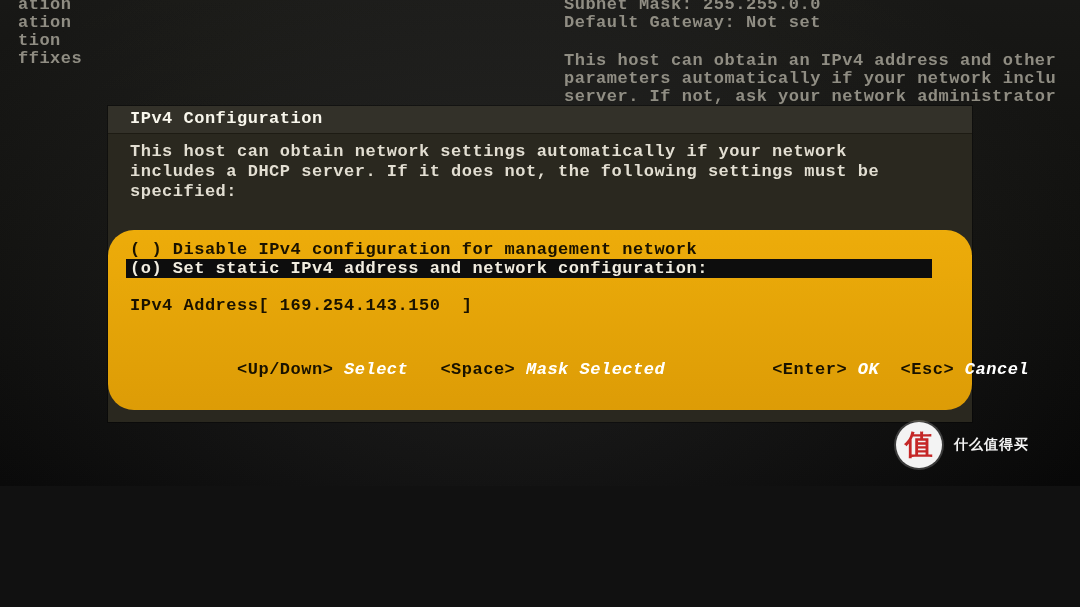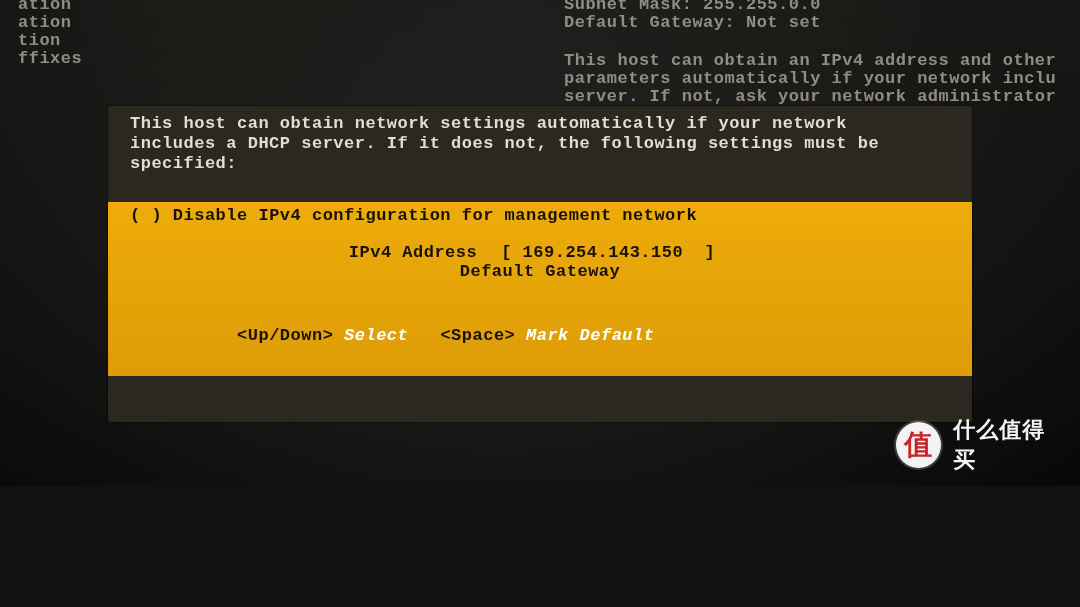--- a/index.html
+++ b/index.html
@@ -20,78 +20,84 @@
     position:absolute;left:108px;top:106px;width:864px;height:316px;
     background:#2b2920;box-shadow:0 0 0 1px rgba(0,0,0,0.3);
   }
   .title-bar{
     position:relative;height:28px;background:#34322a;color:#f2f0e6;
     padding:3px 22px;border-bottom:1px solid #1e1c15;
   }
   .desc-area{padding:8px 22px 28px 22px;color:#dcd8cc;line-height:20px;white-space:pre-wrap;}
   .body-area{
     background:linear-gradient(180deg,#e6a80c 0%,#d79808 100%);
-    color:#1b1400;padding:4px 22px 12px 22px;
+    color:#1b1400;padding:10px 22px 12px 22px;border-radius:26px;
   }
   .opt{white-space:pre;line-height:19px;}
   .opt-sel{background:#0f0f0f;color:#eae6da;display:inline-block;padding:0 4px;margin-left:-4px;min-width:806px;}
   .fields{margin-top:18px;}
-  .field-row{display:flex;justify-content:center;line-height:19px;}
-  .field-row .val{white-space:pre;min-width:230px;text-align:left;margin-left:24px;}
+  .field-row{display:flex;justify-content:flex-start;line-height:19px;}
+  .field-row .val{white-space:pre;min-width:230px;text-align:left;}
   .hint-row{display:flex;justify-content:space-between;margin-top:26px;color:#1b1400;}
   .hint-row .accent{color:#ffffff;font-style:italic;}
   .hint-group{white-space:pre;}
   .watermark{
     position:absolute;right:14px;bottom:14px;width:170px;height:54px;display:flex;align-items:center;gap:12px;
     color:#fff;opacity:0.92;
   }
   .watermark .dot{
     width:46px;height:46px;border-radius:50%;background:#fff;color:#cf2a2a;
     display:flex;align-items:center;justify-content:center;font-size:28px;font-weight:900;
     box-shadow:0 0 0 2px rgba(255,255,255,0.2);
   }
-  .watermark .txt{font-family:sans-serif;font-size:22px;letter-spacing:1px;}
+  .watermark .txt{font-family:sans-serif;font-size:14px;letter-spacing:1px;}
 </style>
 </head>
 <body>
 
 <div class="screen">
 
   <div class="bg-text bg-left">ation
 ation
 tion
 ffixes</div>
   <div class="bg-text bg-right">Subnet Mask: 255.255.0.0
 Default Gateway: Not set</div>
   <div class="bg-text bg-right2">This host can obtain an IPv4 address and other
 parameters automatically if your network inclu
 server. If not, ask your network administrator
 appropriate settings.</div>
 
   <div class="dialog">
+    <div class="title-bar">
+      <span>IPv4 Configuration</span>
+    </div>
     <div class="desc-area">This host can obtain network settings automatically if your network
 includes a DHCP server. If it does not, the following settings must be
 specified:</div>
 
     <div class="body-area">
       <div class="opt"><span>( )</span> <span>Disable IPv4 configuration for management network</span></div>
+      <div class="opt"><span class="opt-sel"><span>(o)</span> <span>Set static IPv4 address and network configuration:</span></span></div>
 
       <div class="fields">
         <div class="field-row">
           <span>IPv4 Address</span>
           <span class="val">[ <span>169.254.143.150</span><span>  ]</span></span>
         </div>
         <div class="field-row">
-          <span>Default Gateway</span>
         </div>
       </div>
 
       <div class="hint-row">
         <span class="hint-group">
-          <span>&lt;Up/Down&gt;</span> <span class="accent">Select</span>   <span>&lt;Space&gt;</span> <span class="accent">Mark Default</span>
+          <span>&lt;Up/Down&gt;</span> <span class="accent">Select</span>   <span>&lt;Space&gt;</span> <span class="accent">Mask Selected</span>
+        </span>
+        <span class="hint-group">
+          <span>&lt;Enter&gt;</span> <span class="accent">OK</span>  <span>&lt;Esc&gt;</span> <span class="accent">Cancel</span>
         </span>
       </div>
     </div>
   </div>
 
   <div class="watermark">
     <div class="dot">值</div>
     <div class="txt">什么值得买</div>
   </div>
 </div>

